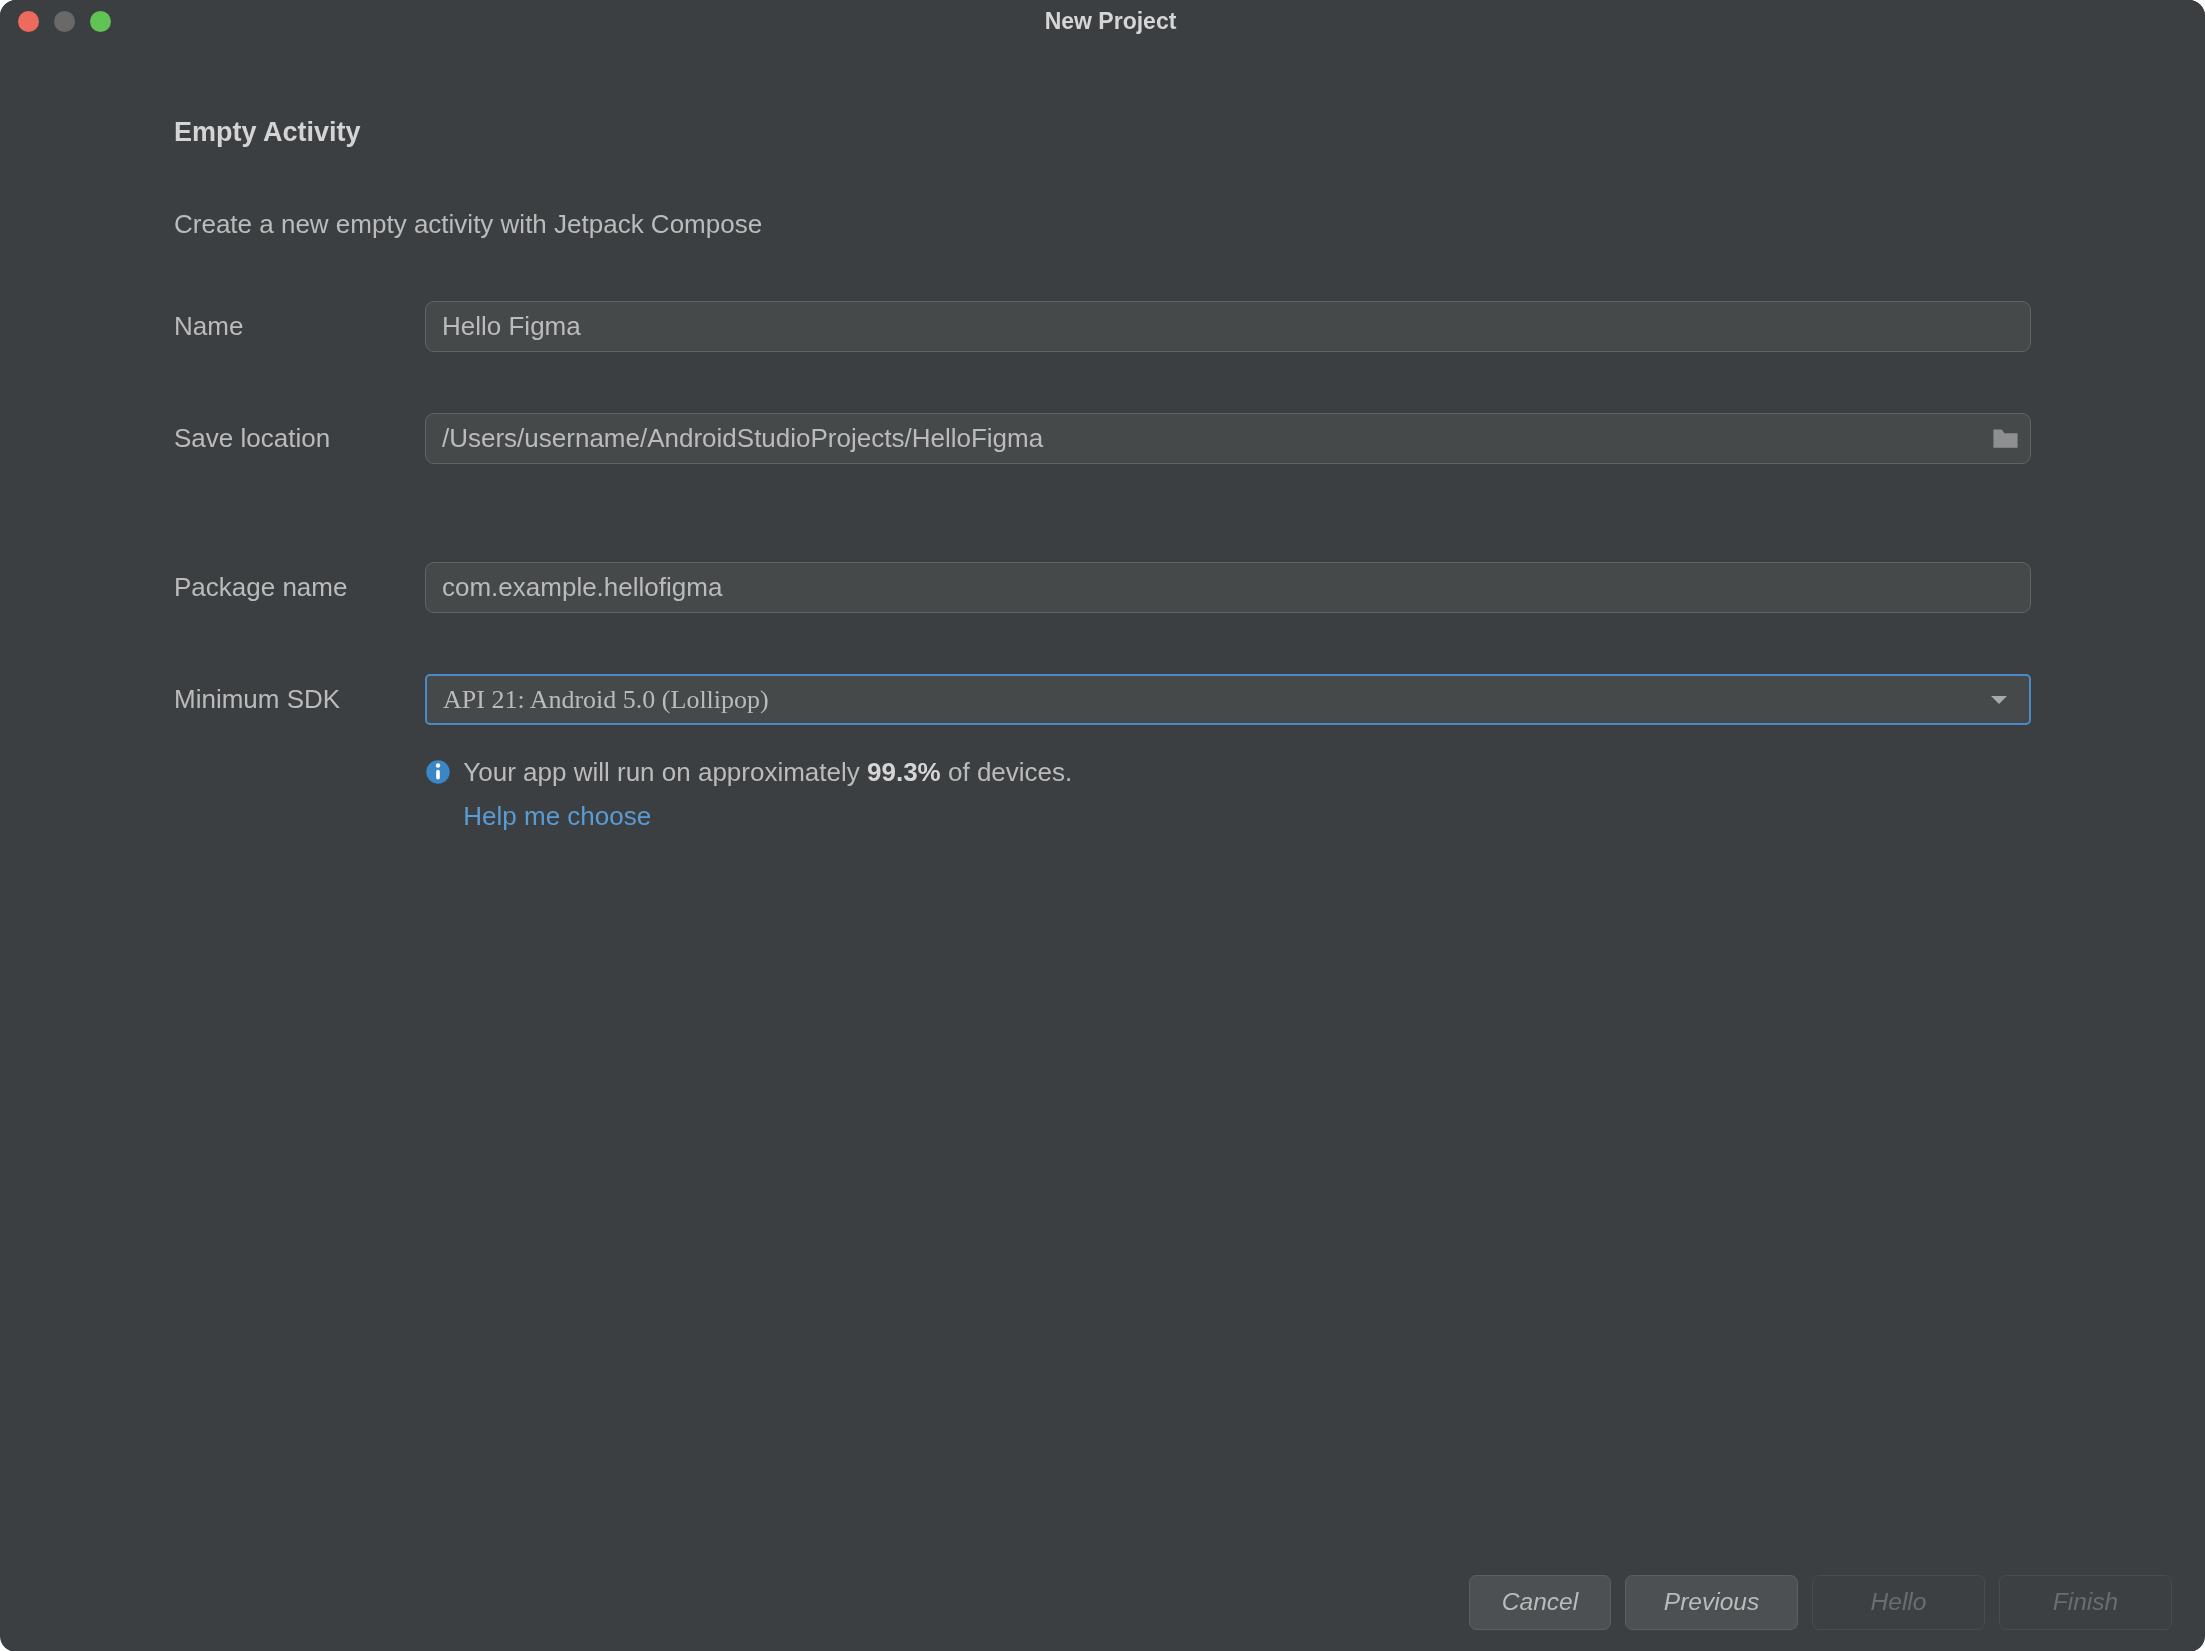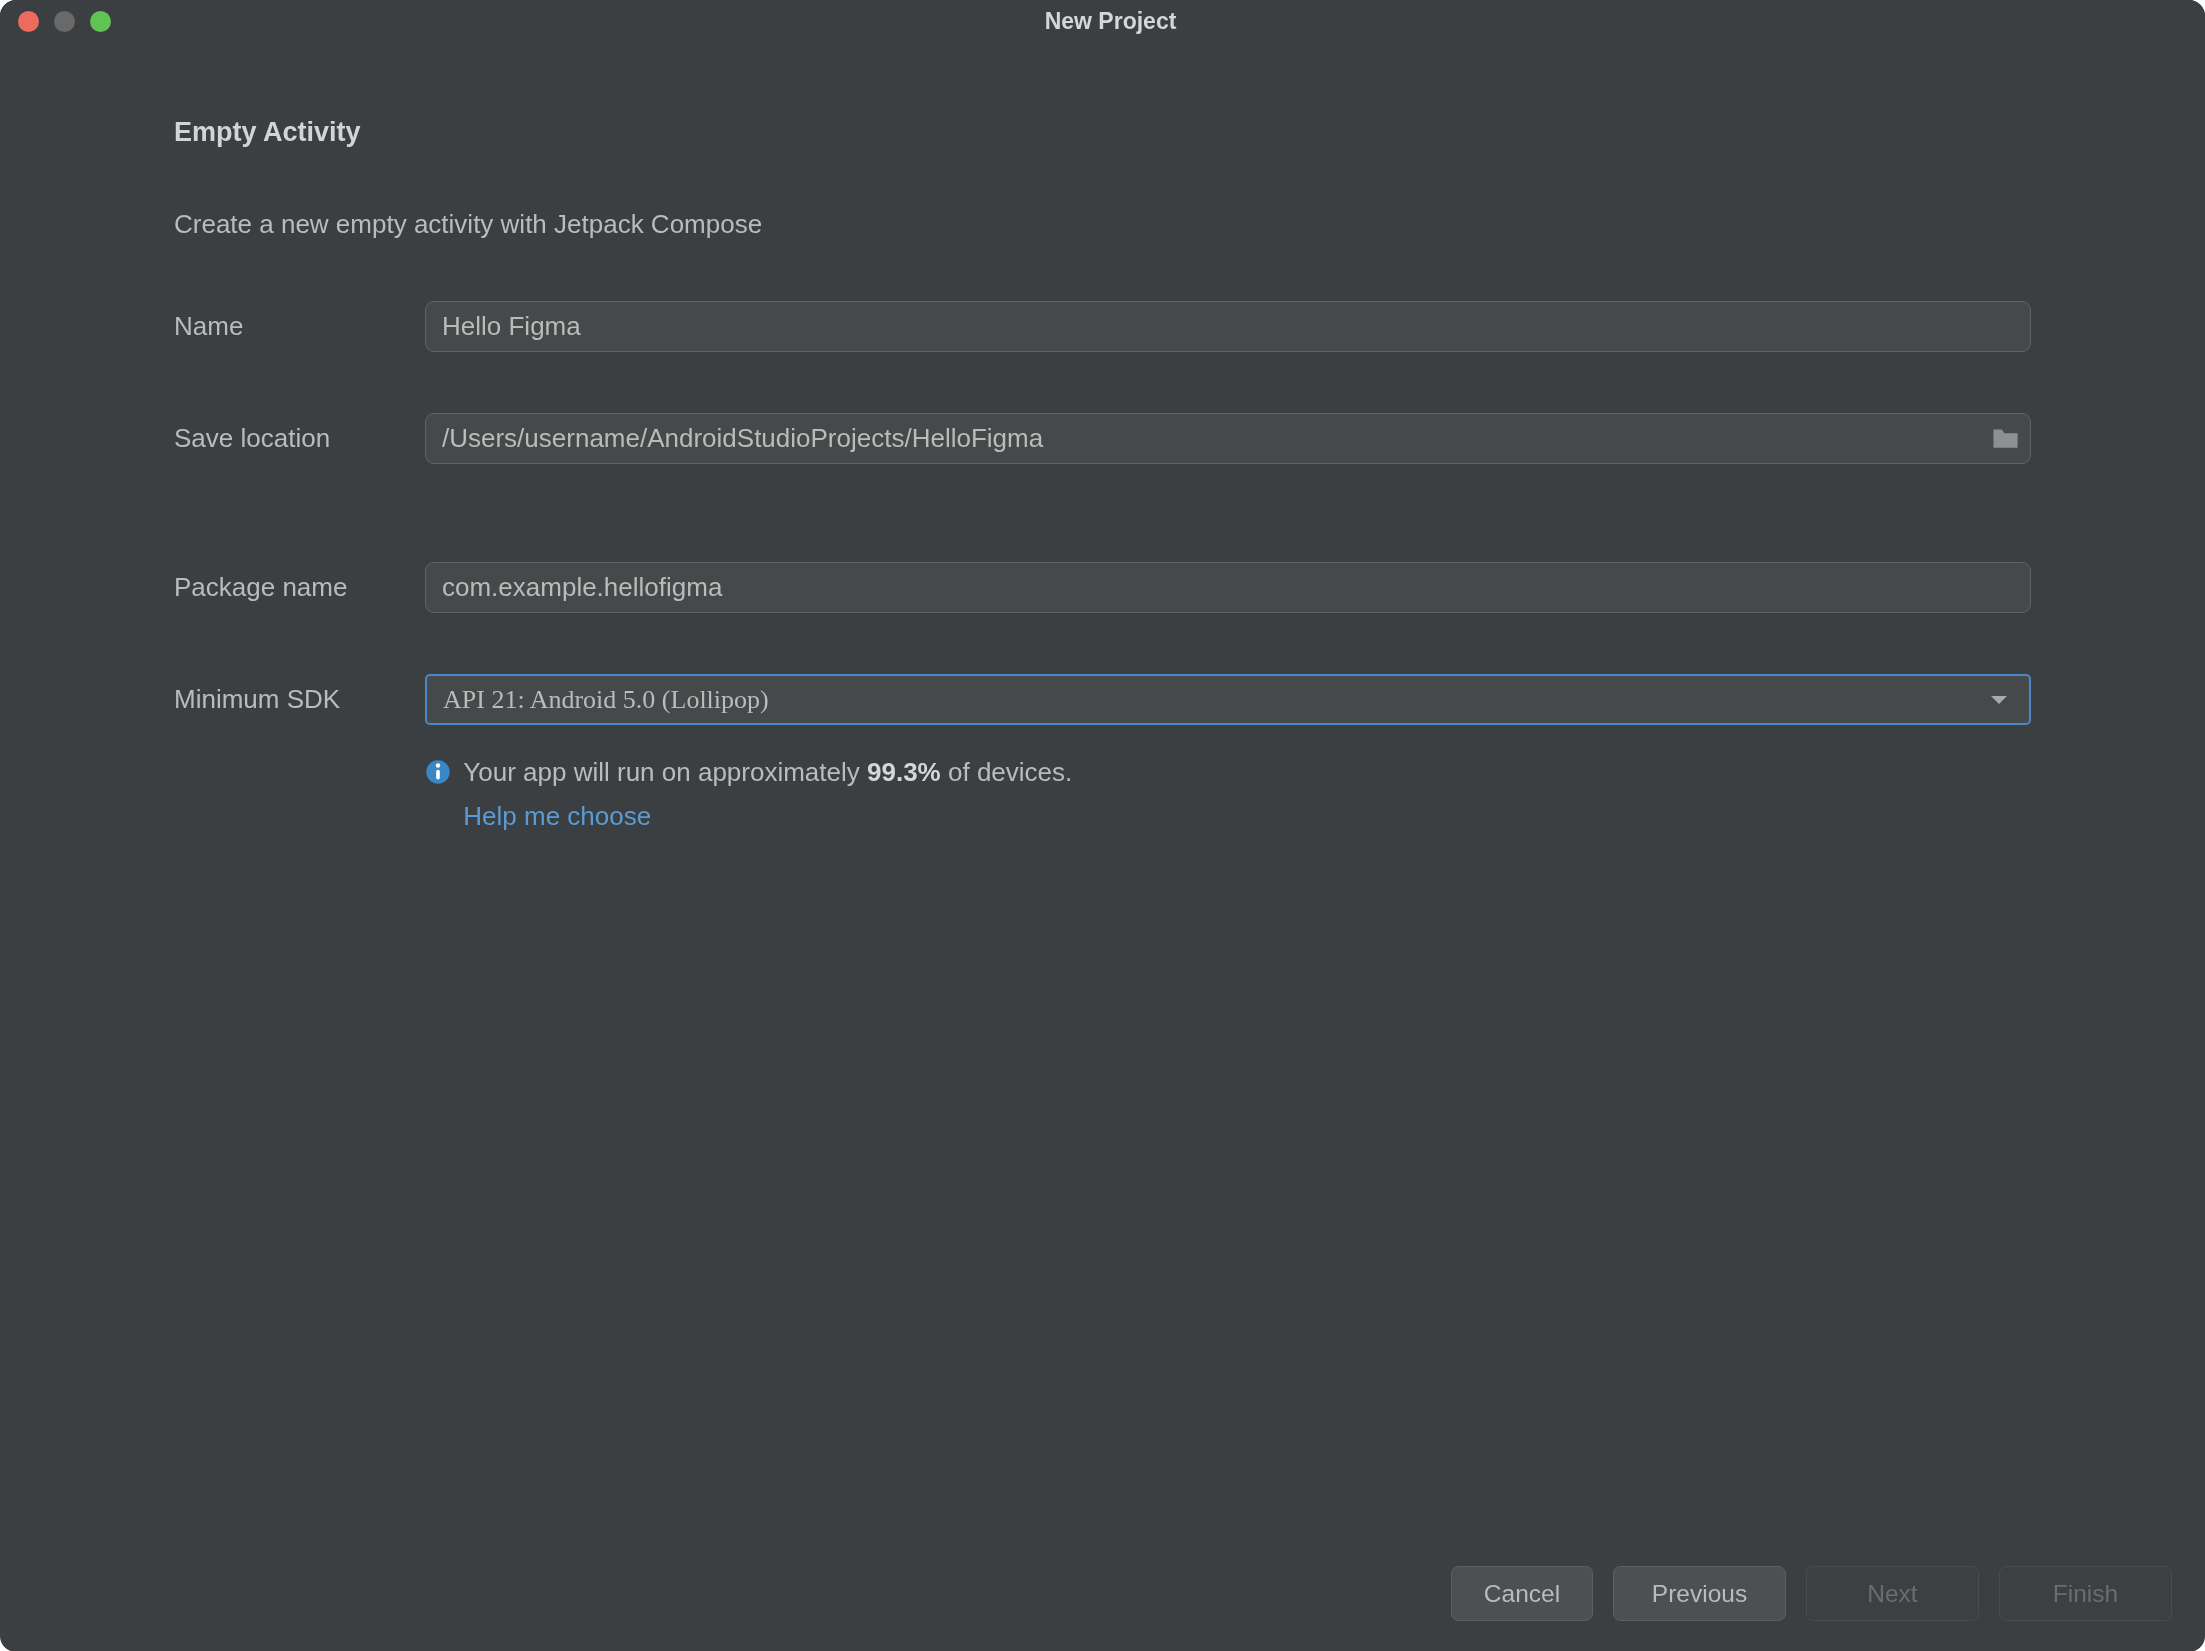--- a/index.html
+++ b/index.html
@@ -176,24 +176,26 @@
     display: block;
     color: var(--link);
     margin-top: 3.7px;
     cursor: pointer;
   }
 
   
   .footer {
     height: 86px;
     display: flex;
+    align-items: center;
     justify-content: flex-end;
     padding: 0 33px 13.5px 0;
-    gap: 20px;
-    flex-shrink: 0;
+    gap: 14px;
+    flex-shrink: 0;
+    font-style: italic;
   }
   .btn {
     min-width: 173px;
     height: 55px;
     background: var(--button-bg);
     border: 1.2px solid var(--button-border);
     border-radius: 7.4px;
     font-size: 24.5px;
     color: var(--text);
     display: flex;
@@ -275,18 +277,18 @@
         <span>Your app will run on approximately </span><b>99.3%</b><span> of devices.</span>
         <span class="help-link">Help me choose</span>
       </div>
     </div>
 
   </div>
 
   <div class="footer">
     <div class="btn cancel">Cancel</div>
     <div class="btn">Previous</div>
-    <div class="btn disabled">Next</div>
+    <div class="btn disabled">Hello</div>
     <div class="btn disabled">Finish</div>
   </div>
 
 </div>
 
 
 </body></html>

